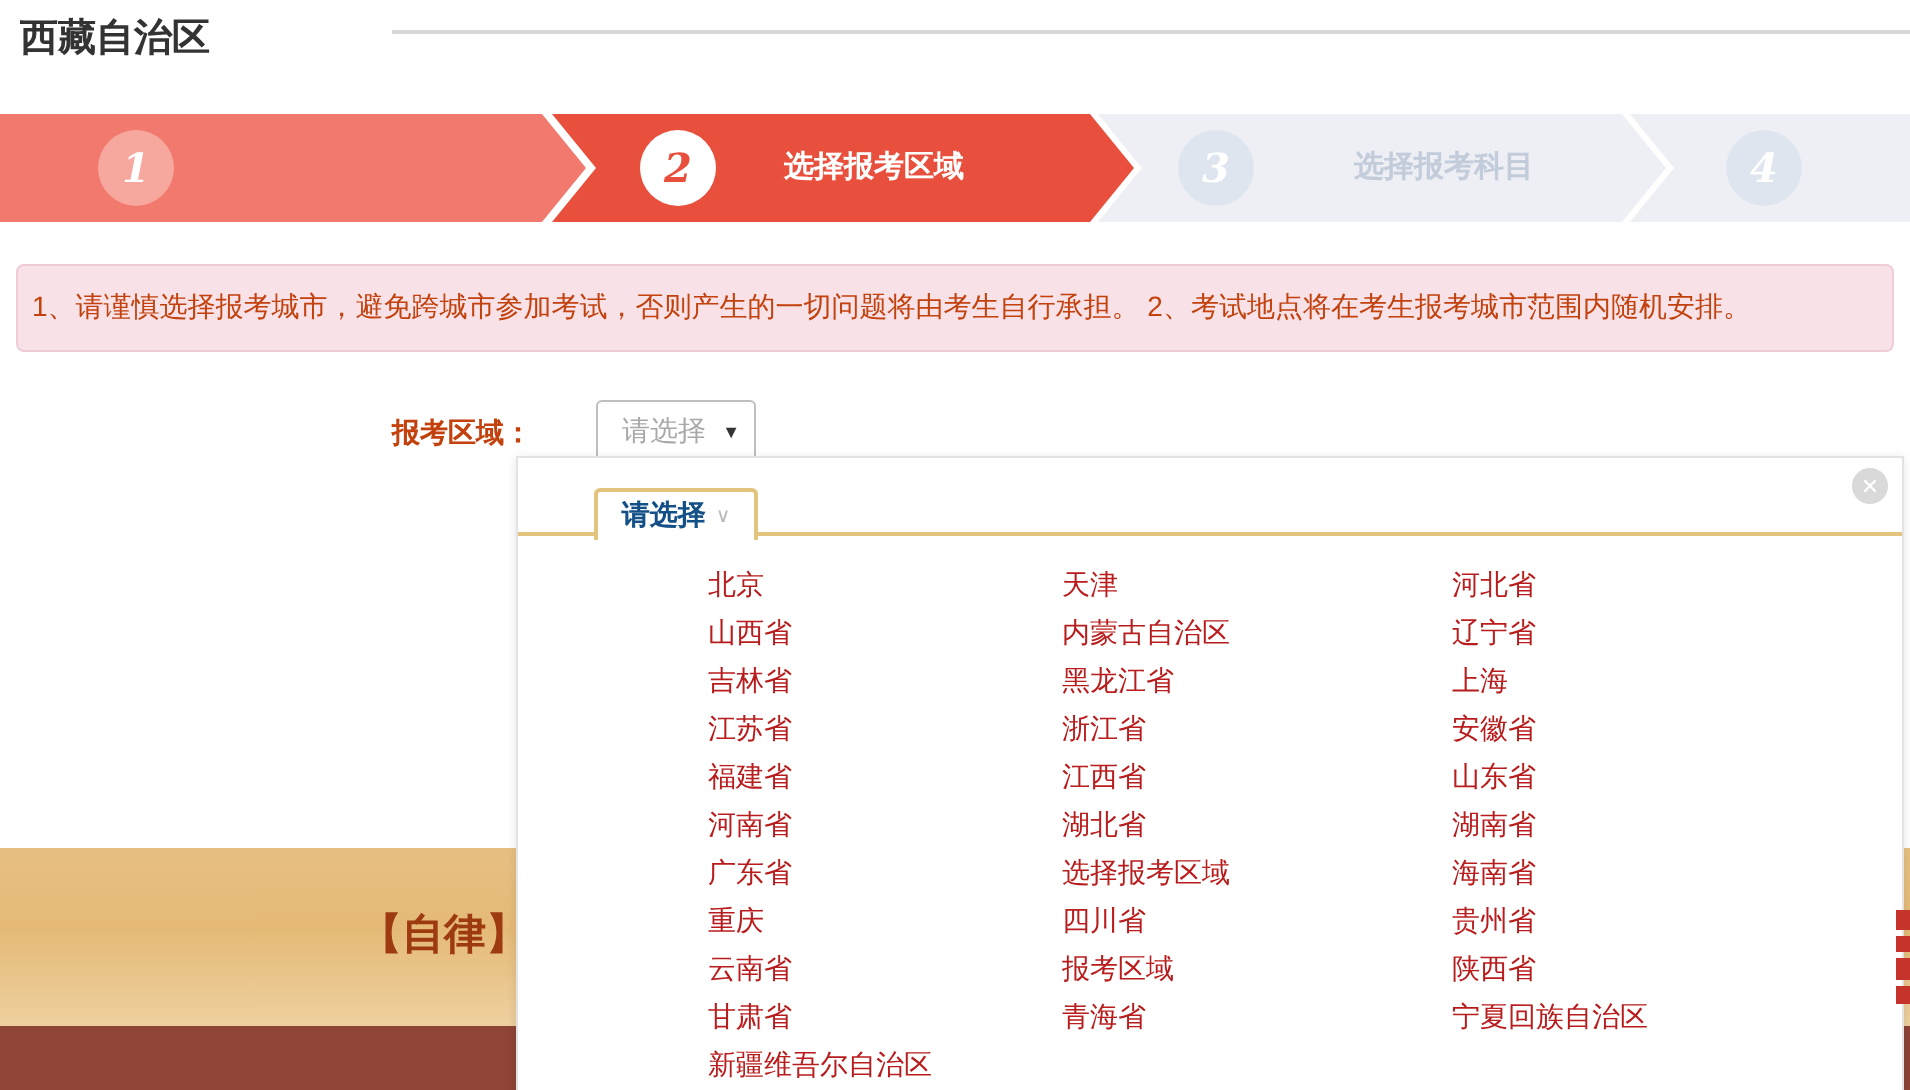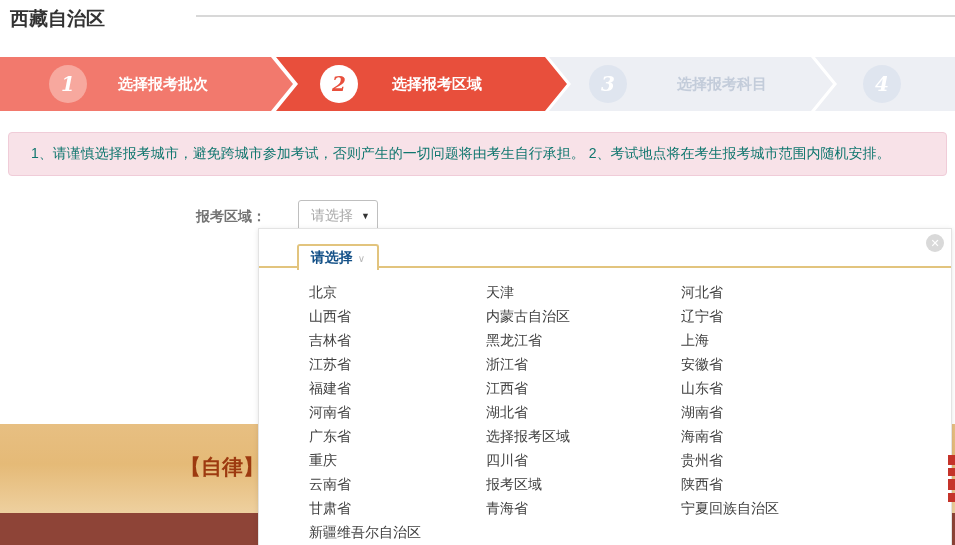--- a/index.html
+++ b/index.html
@@ -27,24 +27,24 @@
   .c3{left:40px;background:#dfe5ef;color:#fff;}
   .c4{left:48px;background:#dfe5ef;color:#fff;}
   .slabel{position:absolute;top:0;height:54px;line-height:54px;font-weight:bold;font-size:15px;}
   .l1{left:118px;color:#fff;}
   .l2{left:116px;color:#fff;text-align:center;}
   .l3{left:128px;color:#c3ccda;}
 
   
   .notice{position:absolute;left:8px;top:132px;width:939px;height:44px;box-sizing:border-box;
           background:#f8e2e8;border:1px solid #f0ccd8;border-radius:4px;
-          display:flex;align-items:center;padding-left:22px;color:#0f766e;font-size:14px;}
+          display:flex;align-items:center;padding-left:7px;color:#c2410c;font-size:14px;}
 
   
-  .flabel{position:absolute;left:196px;top:208px;font-weight:bold;font-size:14px;color:#737373;}
+  .flabel{position:absolute;left:196px;top:208px;font-weight:bold;font-size:14px;color:#c2410c;}
   .select{position:absolute;left:298px;top:200px;width:80px;height:31px;box-sizing:border-box;
           border:1px solid #bfbfbf;border-radius:3px;background:#fff;cursor:pointer;
           display:flex;align-items:center;justify-content:space-between;padding:0 7px 0 12px;}
   .selval{color:#a9a9a9;font-size:14px;}
   .selarrow{font-size:9px;color:#333;}
 
   
   .gold-banner{position:absolute;left:0;top:424px;width:955px;height:89px;
                background:linear-gradient(to bottom,#e7bf82 0%,#e5ba77 45%,#eed09f 100%);}
   .banner-text{position:absolute;left:180px;top:29px;font-size:21px;font-weight:bold;color:#9d3a10;}
@@ -63,32 +63,31 @@
   .tab{position:absolute;left:38px;top:15px;width:78px;height:24px;background:#fff;
        border:2px solid #e2c47e;border-bottom:none;border-radius:3px 3px 0 0;z-index:2;cursor:pointer;
        display:flex;align-items:center;justify-content:center;gap:5px;
        font-weight:bold;font-size:14px;color:#135087;}
   .tabchev{color:#b9b9b9;font-size:10px;font-weight:normal;}
   .close{position:absolute;top:5px;right:7px;width:18px;height:18px;border-radius:50%;
          background:#d9d9d9;color:#fff;font-size:11px;font-weight:bold;cursor:pointer;
          display:flex;align-items:center;justify-content:center;}
   .grid{position:absolute;left:50px;top:52px;display:grid;
         grid-template-columns:177px 195px auto;grid-auto-rows:24px;align-items:center;}
-  .prov{color:#404040;font-size:14px;text-decoration:none;cursor:pointer;justify-self:start;white-space:nowrap;}
+  .prov{color:#b91c1c;font-size:14px;text-decoration:none;cursor:pointer;justify-self:start;white-space:nowrap;margin-left:45px;}
 </style>
 </head>
 <body>
 
 <div class="title">西藏自治区</div>
 <div class="title-rule"></div>
 
 <div class="steps">
   <div class="seg seg1">
     <span class="circ c1">1</span>
-    <span class="slabel l1">选择报考批次</span>
   </div>
   <div class="seg seg2">
     <span class="circ c2">2</span>
     <span class="slabel l2">选择报考区域</span>
   </div>
   <div class="seg seg3">
     <span class="circ c3">3</span>
     <span class="slabel l3">选择报考科目</span>
   </div>
   <div class="seg seg4">

